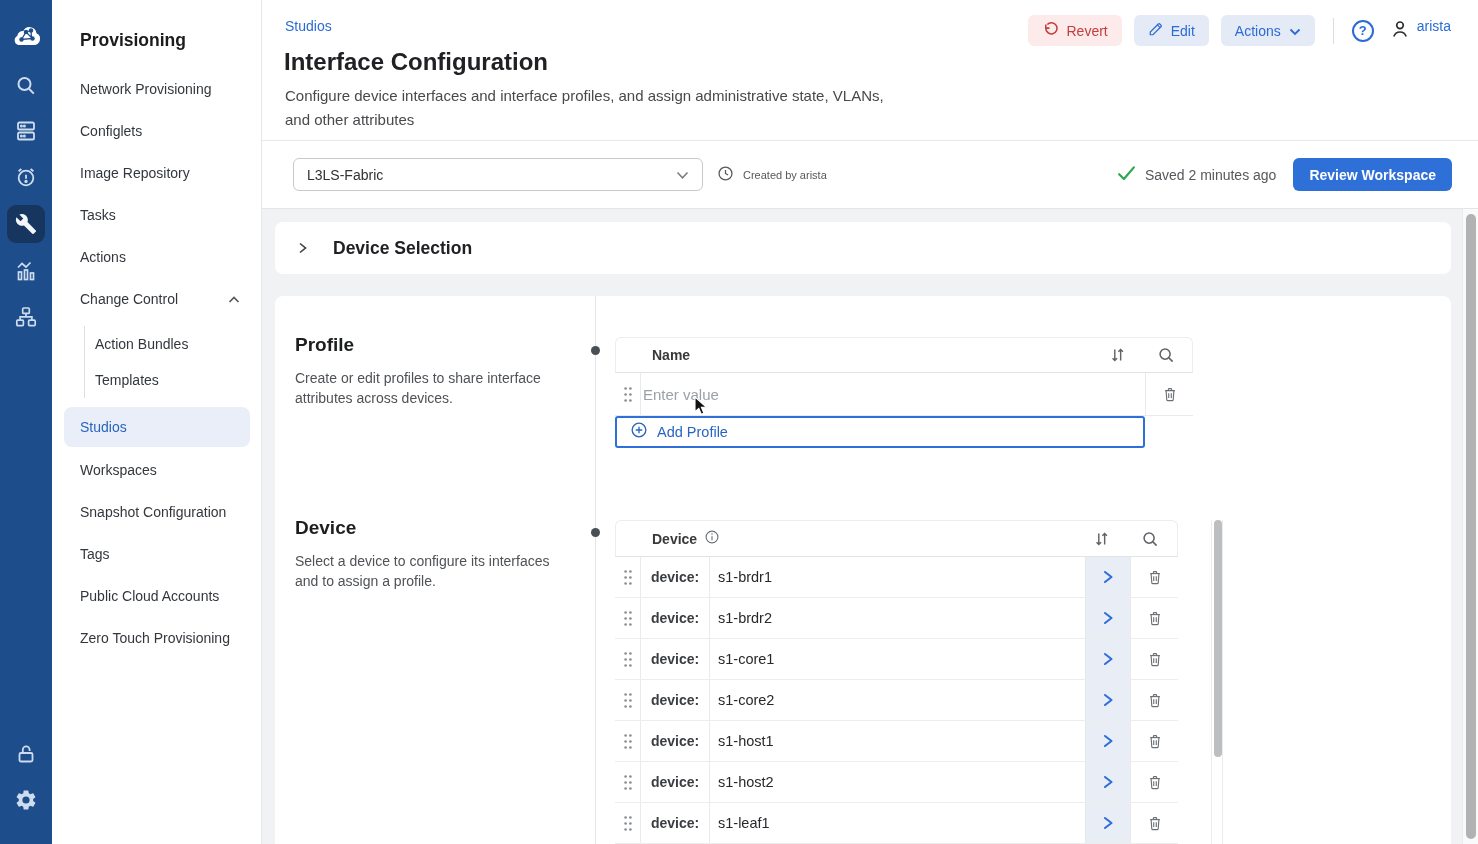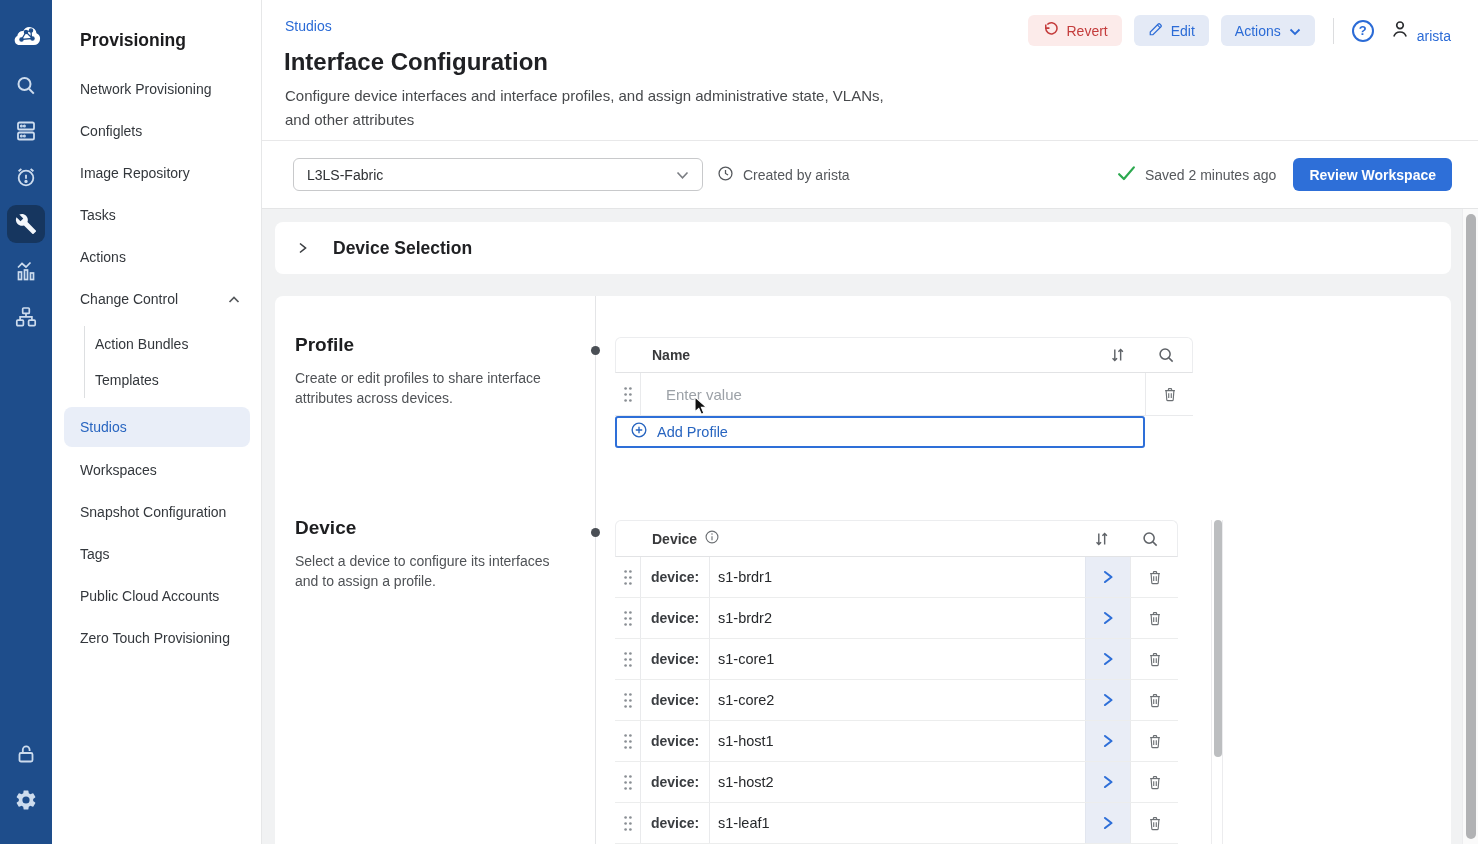--- a/index.html
+++ b/index.html
@@ -29,26 +29,26 @@
   .page-header { position:absolute; left:0; top:0; width:1216px; height:141px; background:#fff; border-bottom:1px solid #e8e8e9; }
   .breadcrumb { position:absolute; left:23px; top:18px; font-size:14px; color:#2b6bd6; cursor:pointer; }
   .page-title { position:absolute; left:22px; top:48px; font-size:24px; font-weight:700; color:#202124; }
   .page-desc { position:absolute; left:23px; top:84px; width:610px; font-size:15px; line-height:24px; color:#47494c; }
   .ph-actions { position:absolute; top:15px; right:27px; height:31px; display:flex; align-items:center; }
   .btn { height:31px; display:flex; align-items:center; border-radius:6px; font-size:14px; cursor:pointer; border:none; }
   .btn-revert { background:#fcebea; color:#c43c3c; padding:0 14px; gap:8px; }
   .btn-soft { background:#e4eaf6; color:#2b6bd6; padding:0 14px; gap:8px; margin-left:12px; }
   .vdivider { width:1px; height:26px; background:#dcdddf; margin:0 18px; }
   .help-circle { width:22px; height:22px; border:2px solid #2b6bd6; border-radius:50%; display:flex; align-items:center; justify-content:center; font-size:13px; font-weight:700; color:#2b6bd6; cursor:pointer; }
-  .user-chip { display:flex; align-items:flex-end; gap:6px; margin-left:15px; cursor:pointer; }
+  .user-chip { display:flex; align-items:flex-start; gap:6px; margin-left:15px; cursor:pointer; }
   .user-name { font-size:14px; color:#2b6bd6; }
 
   .workspace-bar { position:absolute; left:0; top:141px; width:1216px; height:68px; background:#fff; border-bottom:1px solid #e4e5e6; display:flex; align-items:center; padding:0 26px 0 31px; }
   .ws-select { width:410px; height:33px; border:1px solid #c8c9cb; border-radius:6px; display:flex; align-items:center; justify-content:space-between; padding:0 13px; font-size:14px; color:#2f3134; cursor:pointer; background:#fff; }
-  .ws-created { display:flex; align-items:center; gap:9px; margin-left:14px; color:#55585c; font-size:14px; }
+  .ws-created { display:flex; align-items:center; gap:9px; margin-left:14px; color:#55585c; font-size:11px; }
   .ws-spacer { flex:1; }
   .ws-saved { display:flex; align-items:center; gap:9px; color:#55585c; font-size:14px; }
   .btn-primary { height:33px; background:#2e6fd8; color:#fff; font-size:14px; font-weight:600; border:none; border-radius:6px; padding:0 16px; margin-left:17px; cursor:pointer; }
 
   .content { position:absolute; left:0; top:209px; width:1216px; height:635px; background:#f1f2f3; }
   .card { background:#fff; border-radius:8px; }
   .collapse-card { position:absolute; left:13px; top:13px; width:1176px; height:52px; display:flex; align-items:center; padding-left:21px; }
   .collapse-chevron { cursor:pointer; display:flex; }
   .collapse-title { margin-left:24px; font-size:17.5px; font-weight:700; color:#202124; }
 
@@ -63,21 +63,21 @@
 
   .thead { height:36px; display:flex; align-items:center; border:1px solid #ecedef; border-bottom:1px solid #e2e3e5; border-radius:6px 6px 0 0; background:#fff; }
   .thead-label { margin-left:36px; font-size:14px; font-weight:700; color:#38393b; display:flex; align-items:center; gap:7px; }
   .thead-icons { margin-left:auto; display:flex; align-items:center; gap:30px; }
   .icon-btn { cursor:pointer; display:flex; align-items:center; }
 
   .profile-table { position:absolute; left:340px; top:41px; width:578px; }
   .profile-table .thead-icons { margin-right:17px; }
   .trow { height:43px; display:flex; align-items:stretch; border-bottom:1px solid #e9eaec; }
   .drag-cell { width:25px; display:flex; align-items:center; justify-content:center; cursor:grab; }
-  .input-cell { flex:1; border-left:1px solid #e9eaec; display:flex; align-items:center; padding-left:25px; }
+  .input-cell { flex:1; border-left:1px solid #e9eaec; display:flex; align-items:center; padding-left:2px; }
   .input-cell input { border:none; outline:none; width:100%; font-size:15px; color:#2f3134; font-family:inherit; background:transparent; }
   .input-cell input::placeholder { color:#9ca1a7; }
   .trash-cell { width:48px; border-left:1px solid #e9eaec; display:flex; align-items:center; justify-content:center; cursor:pointer; }
   .add-box { width:530px; height:32px; border:2px solid #2e6fd8; border-radius:3px; display:flex; align-items:center; padding-left:13px; gap:9px; cursor:pointer; background:#fff; }
   .add-label { font-size:14.5px; color:#2865c0; }
 
   .device-table { position:absolute; left:340px; top:224px; width:563px; }
   .device-table .thead { height:37px; }
   .device-table .thead-icons { margin-right:18px; }
   .drow { height:41px; display:flex; align-items:stretch; border-bottom:1px solid #eceded; background:#fff; }

